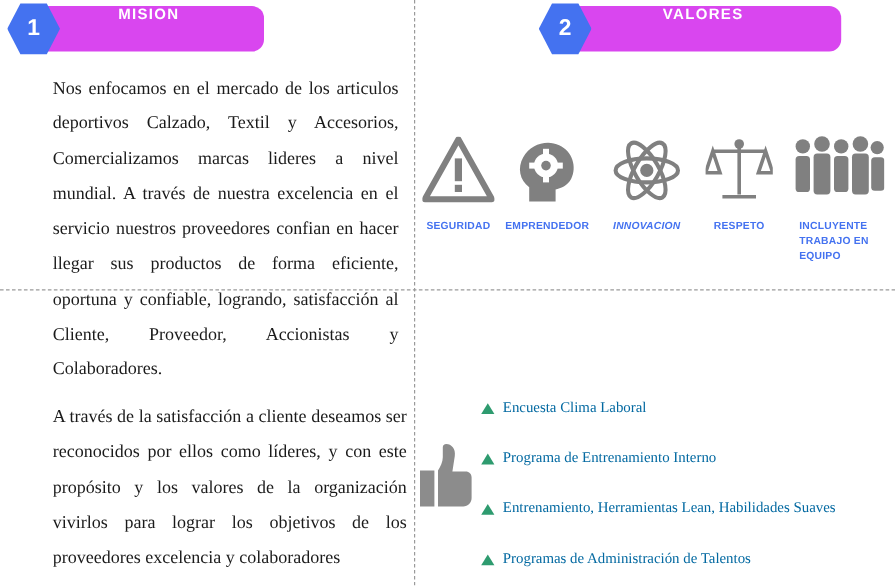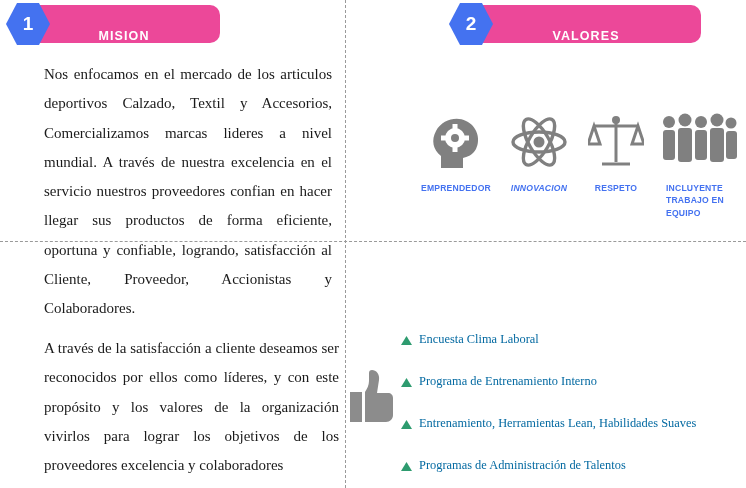--- a/index.html
+++ b/index.html
@@ -58,29 +58,29 @@
     font-size: 19px;
     font-weight: bold;
     display: flex;
     align-items: center;
     justify-content: center;
     z-index: 3;
   }
   .bar {
     position: absolute;
     height: 38px;
-    background: #ec4899;
+    background: #d946ef;
     border-radius: 0 10px 10px 0;
     color: #ffffff;
     font-family: "Liberation Sans", sans-serif;
     font-size: 12.5px;
     font-weight: bold;
     letter-spacing: 1.1px;
     display: flex;
-    align-items: flex-end;
+    align-items: flex-start;
     justify-content: center;
     z-index: 2;
   }
 
   
   #q-mision .hex { left: 6px; top: 2px; }
   #q-mision .bar { left: 28px; top: 5px; width: 192px; }
 
   
   #q-valores .hex { left: 103px; top: 2px; }
@@ -181,20 +181,30 @@
 
   <div class="quad" id="q-valores">
     <div class="bar">
       <span>VALORES</span>
     </div>
     <div class="hex">2</div>
   </div>
 
   <div class="values-row">
 
+    <div class="value-item" id="val-0">
+      <div class="value-icon">
+        <svg width="60" height="56" viewBox="0 0 60 56">
+          <path d="M30 2 L58 52 L2 52 Z" fill="none" stroke="#808080" stroke-width="5" stroke-linejoin="round"></path>
+          <rect x="27" y="18" width="6" height="19" fill="#808080"></rect>
+          <rect x="27" y="40" width="6" height="6" fill="#808080"></rect>
+        </svg>
+      </div>
+      <div class="value-label">SEGURIDAD</div>
+    </div>
 
     <div class="value-item" id="val-1">
       <div class="value-icon">
         <svg width="58" height="58" viewBox="0 0 58 58">
           <path d="M14 56 L14 44 C6 38 4 28 9 19 C15 8 29 4 39 9 C50 14 54 27 49 37 C46 43 40 45 36 46 L36 56 Z" fill="#808080"></path>
           <circle cx="28" cy="26" r="10" fill="#ffffff"></circle>
           <circle cx="28" cy="26" r="4" fill="#808080"></circle>
           <g fill="#ffffff">
             <rect x="25.5" y="12" width="5" height="6"></rect>
             <rect x="25.5" y="34" width="5" height="6"></rect>

